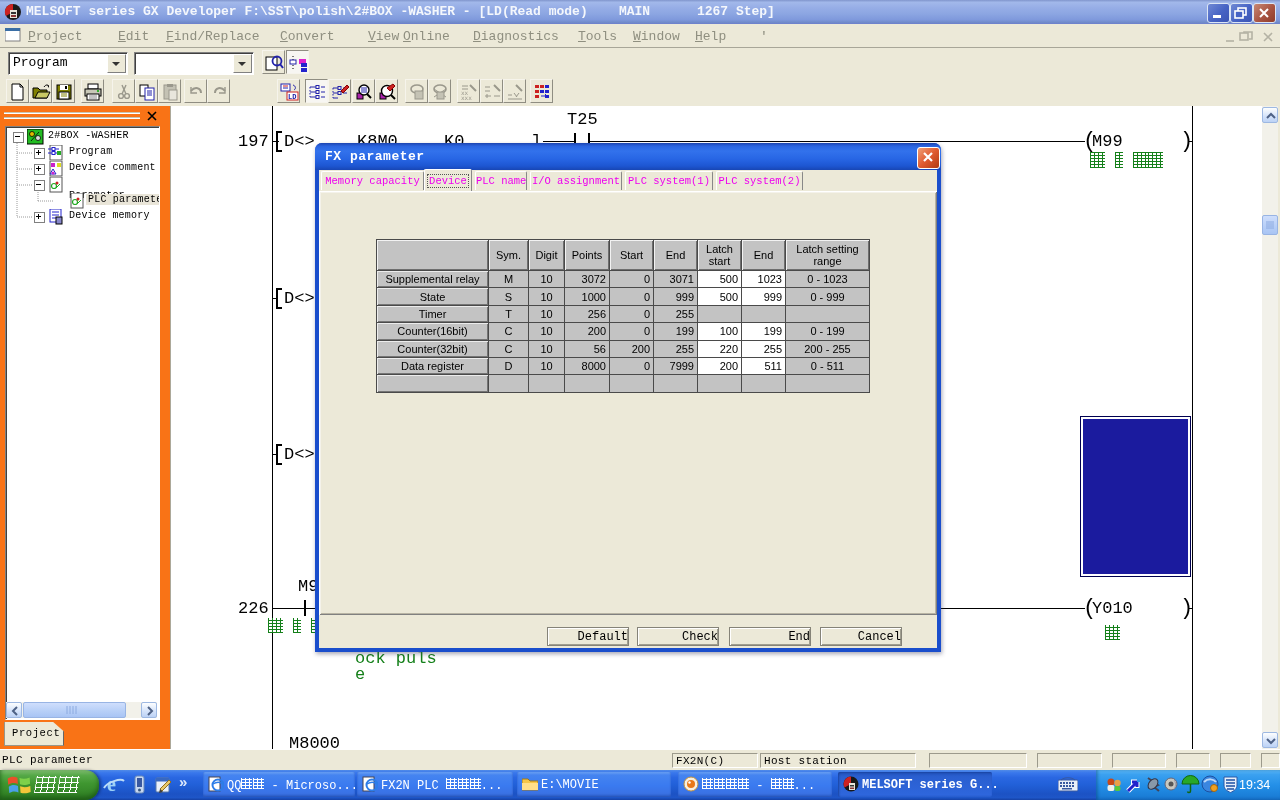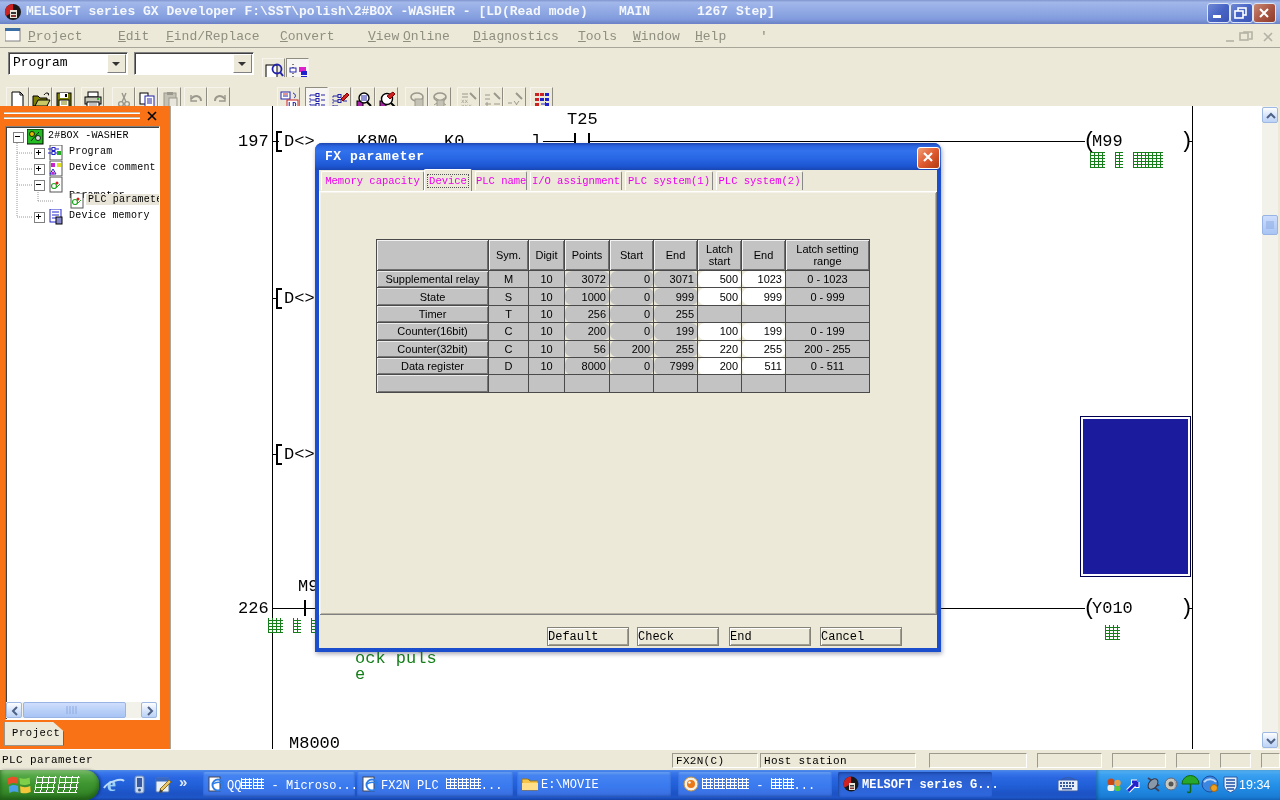--- a/index.html
+++ b/index.html
@@ -22,21 +22,21 @@
   
   #menubar{left:0;top:24px;width:1280px;height:24px;background:#ece9d8;border-bottom:1px solid #a8a698;box-sizing:border-box;}
   .mi{position:absolute;top:5px;color:#8f8f80;font:13px "Liberation Mono",monospace;}
   .mi u{text-decoration:underline;}
   
   #tb1{left:0;top:48px;width:1280px;height:29px;background:#ece9d8;}
   #tb2{left:0;top:77px;width:1280px;height:29px;background:#ece9d8;border-bottom:1px solid #aca899;}
   .combo{position:absolute;top:4px;height:21px;background:#fff;border:1px solid;border-color:#808080 #fff #fff #808080;box-shadow:inset 1px 1px 0 #404040;}
   .combo .cbtn{position:absolute;right:1px;top:1px;width:17px;height:17px;background:#ece9d8;border:1px solid;border-color:#fff #808080 #808080 #fff;}
   .combo .cbtn:after{content:"";position:absolute;left:4px;top:7px;border:4px solid transparent;border-top:4px solid #333;}
-  .tbtn{position:absolute;width:23px;height:24px;box-sizing:border-box;background:#ece9d8;border:1px solid;border-color:#f6f4ec #8f8d82 #8f8d82 #f6f4ec;margin-top:8px;}
+  .tbtn{position:absolute;width:23px;height:24px;box-sizing:border-box;background:#ece9d8;border:1px solid;border-color:#f6f4ec #8f8d82 #8f8d82 #f6f4ec;}
   .tbtn.pressed{background:#f7f6f2;border-color:#8f8d82 #f6f4ec #f6f4ec #8f8d82;}
   .tbtn svg{position:absolute;left:2px;top:3px;}
   
   #lpanel{left:0;top:106px;width:170px;height:643px;background:#f97316;border-right:1px solid #aca899;}
   .grip{position:absolute;left:4px;width:136px;height:1px;background:#c8c4b0;border-bottom:1px solid #fff;}
   #treebox{position:absolute;left:5px;top:20px;width:153px;height:592px;background:#fff;border:1px solid;border-color:#808080 #fff #fff #808080;box-shadow:inset 1px 1px 0 #404040;overflow:hidden;}
   .titem{position:absolute;font:10px "Liberation Mono",monospace;letter-spacing:0.2px;color:#000;white-space:pre;}
   .pm{position:absolute;width:9px;height:9px;background:#fff;border:1px solid #808080;}
   .pm:before{content:"";position:absolute;left:1px;top:3px;width:5px;height:1px;background:#000;}
   .pm.plus:after{content:"";position:absolute;left:3px;top:1px;width:1px;height:5px;background:#000;}
@@ -64,23 +64,23 @@
      box-shadow:inset 0 -1px 2px #2855b8;}
   .tkbtn.on{background:linear-gradient(180deg,#2254c0 0%,#2a5fd0 20%,#2e66dc 90%,#2a5fd0 100%);box-shadow:inset 1px 1px 2px #1a44a0;font-weight:bold;}
   .tklabel{position:absolute;left:24px;top:6px;white-space:nowrap;}
   
   .tab{top:0;height:19px;background:#ece9d8;border:1px solid #888;border-bottom:none;border-top-color:#fff;border-left-color:#fff;border-radius:2px 2px 0 0;text-align:center;padding-top:3px;box-sizing:border-box;white-space:nowrap;}
   .tab.sel{top:-2px;height:22px;z-index:3;padding-top:5px;}
   .foc{outline:1px dotted #555;padding:0 1px;}
   #dtable td{box-sizing:border-box;border:1px solid #4a4a4a;background:#c3c3c3;height:17.4px;padding:0 3px;text-align:center;overflow:hidden;}
   #dtable .hrow td{height:31px;box-shadow:inset 1px 1px 0 #f2f2f2,inset -1px -1px 0 #6e6e6e;}
   #dtable td.lbl{box-shadow:inset 1px 1px 0 #ececec,inset -1px -1px 0 #757575;}
-  #dtable td.r{text-align:right;border-radius:7px;}
+  #dtable td.r{text-align:right;}
   #dtable td.w{background:#fff;}
-  .dbtn{width:82px;height:19px;background:#ece9d8;border:1px solid #858378;box-shadow:inset 1px 1px 0 #fff,inset -1px -1px 0 #a09e90;font:12px 'Liberation Mono',monospace;text-align:left;padding-top:2px;box-sizing:border-box;}
+  .dbtn{width:82px;height:19px;background:#ece9d8;border:1px solid #858378;box-shadow:inset 1px 1px 0 #fff,inset -1px -1px 0 #a09e90;font:12px 'Liberation Mono',monospace;text-align:right;padding-top:2px;box-sizing:border-box;}
 </style>
 </head>
 <body>
 
 <div class="abs" id="titlebar">
   <svg class="abs" style="left:4px;top:3px" width="18" height="18">
       <circle cx="9" cy="9" r="8" fill="#1a1a1a"></circle>
       <path d="M9 1 A8 8 0 0 0 2 13 L9 9 Z" fill="#cc2222"></path>
       <rect x="6" y="7" width="7" height="8" fill="#e8e4da"></rect>
       <rect x="7" y="9" width="5" height="2" fill="#333"></rect>

